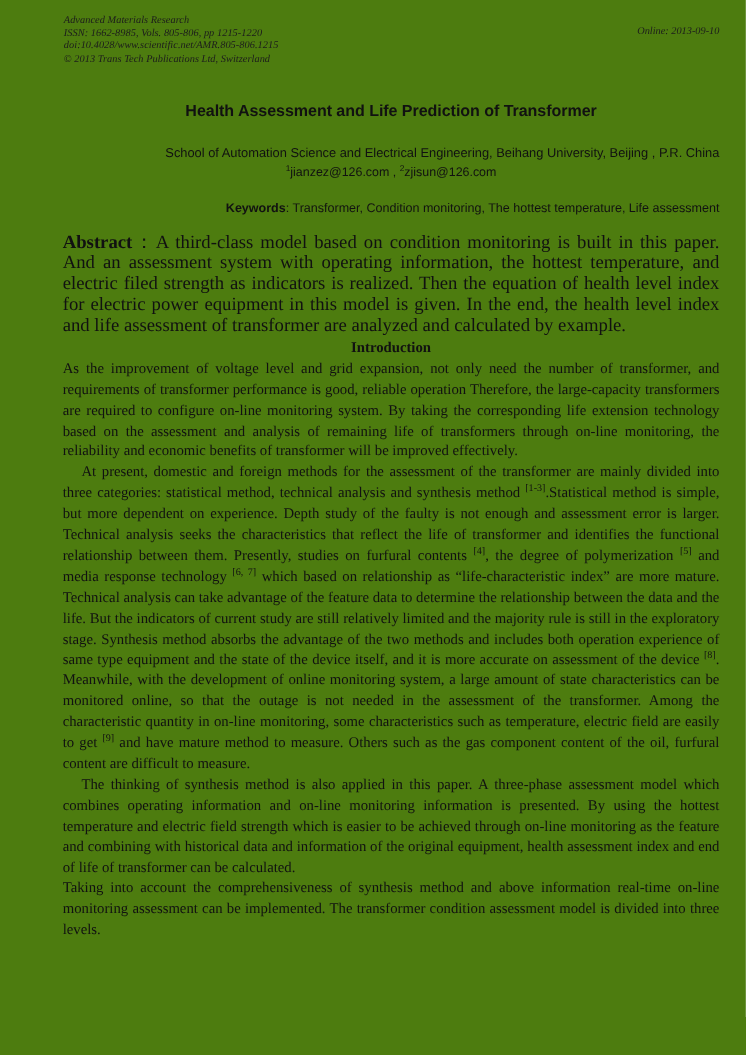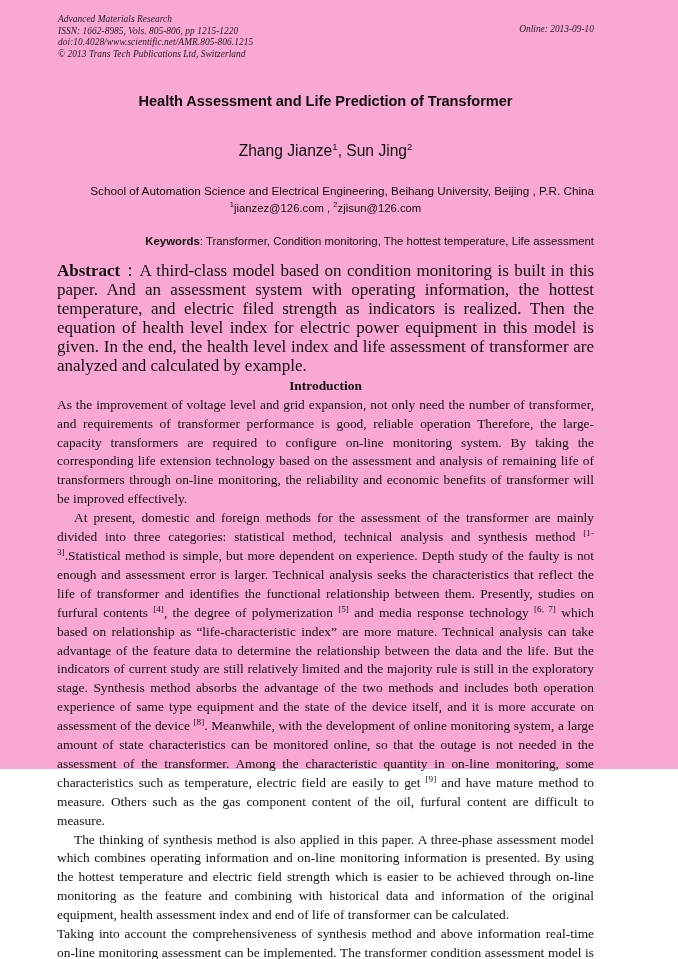--- a/index.html
+++ b/index.html
@@ -11,24 +11,24 @@
     width: 678px;
     height: 959px;
     font-family: "Liberation Serif", serif;
     color: #111111;
     overflow: hidden;
   }
 
   .page {
     position: relative;
     width: 678px;
-    height: 769px;
-    background: #f9a8d4;
+    height: 959px;
+    background: #4d7c0f;
     box-sizing: border-box;
-    padding: 14px 84px 0 57px;
+    padding: 14px 24px 0 57px;
   }
 
   
   .masthead {
     position: relative;
     font-family: "Liberation Serif", serif;
     font-style: italic;
     font-size: 9.4px;
     line-height: 11.6px;
     color: #1c1c1c;
@@ -155,23 +155,20 @@
   <div class="masthead">
     <div class="masthead-line">Advanced Materials Research</div>
     <div class="masthead-line">ISSN: 1662-8985, Vols. 805-806, pp 1215-1220</div>
     <div class="masthead-line">doi:10.4028/www.scientific.net/AMR.805-806.1215</div>
     <div class="masthead-line">© 2013 Trans Tech Publications Ltd, Switzerland</div>
     <div class="masthead-online">Online: 2013-09-10</div>
   </div>
 
   <h1 class="doc-title">Health Assessment and Life Prediction of Transformer</h1>
 
-  <div class="authors">
-    <span>Zhang Jianze</span><sup>1</sup><span>, </span><span>Sun Jing</span><sup>2</sup>
-  </div>
 
   <div class="affiliation">School of Automation Science and Electrical Engineering, Beihang University, Beijing , P.R. China</div>
 
   <div class="emails">
     <sup>1</sup><span>jianzez@126.com</span><span> , </span><sup>2</sup><span>zjisun@126.com</span>
   </div>
 
   <div class="keywords">
     <span class="kw-label">Keywords</span><span>: Transformer, Condition monitoring, The hottest temperature, Life assessment</span>
   </div>

